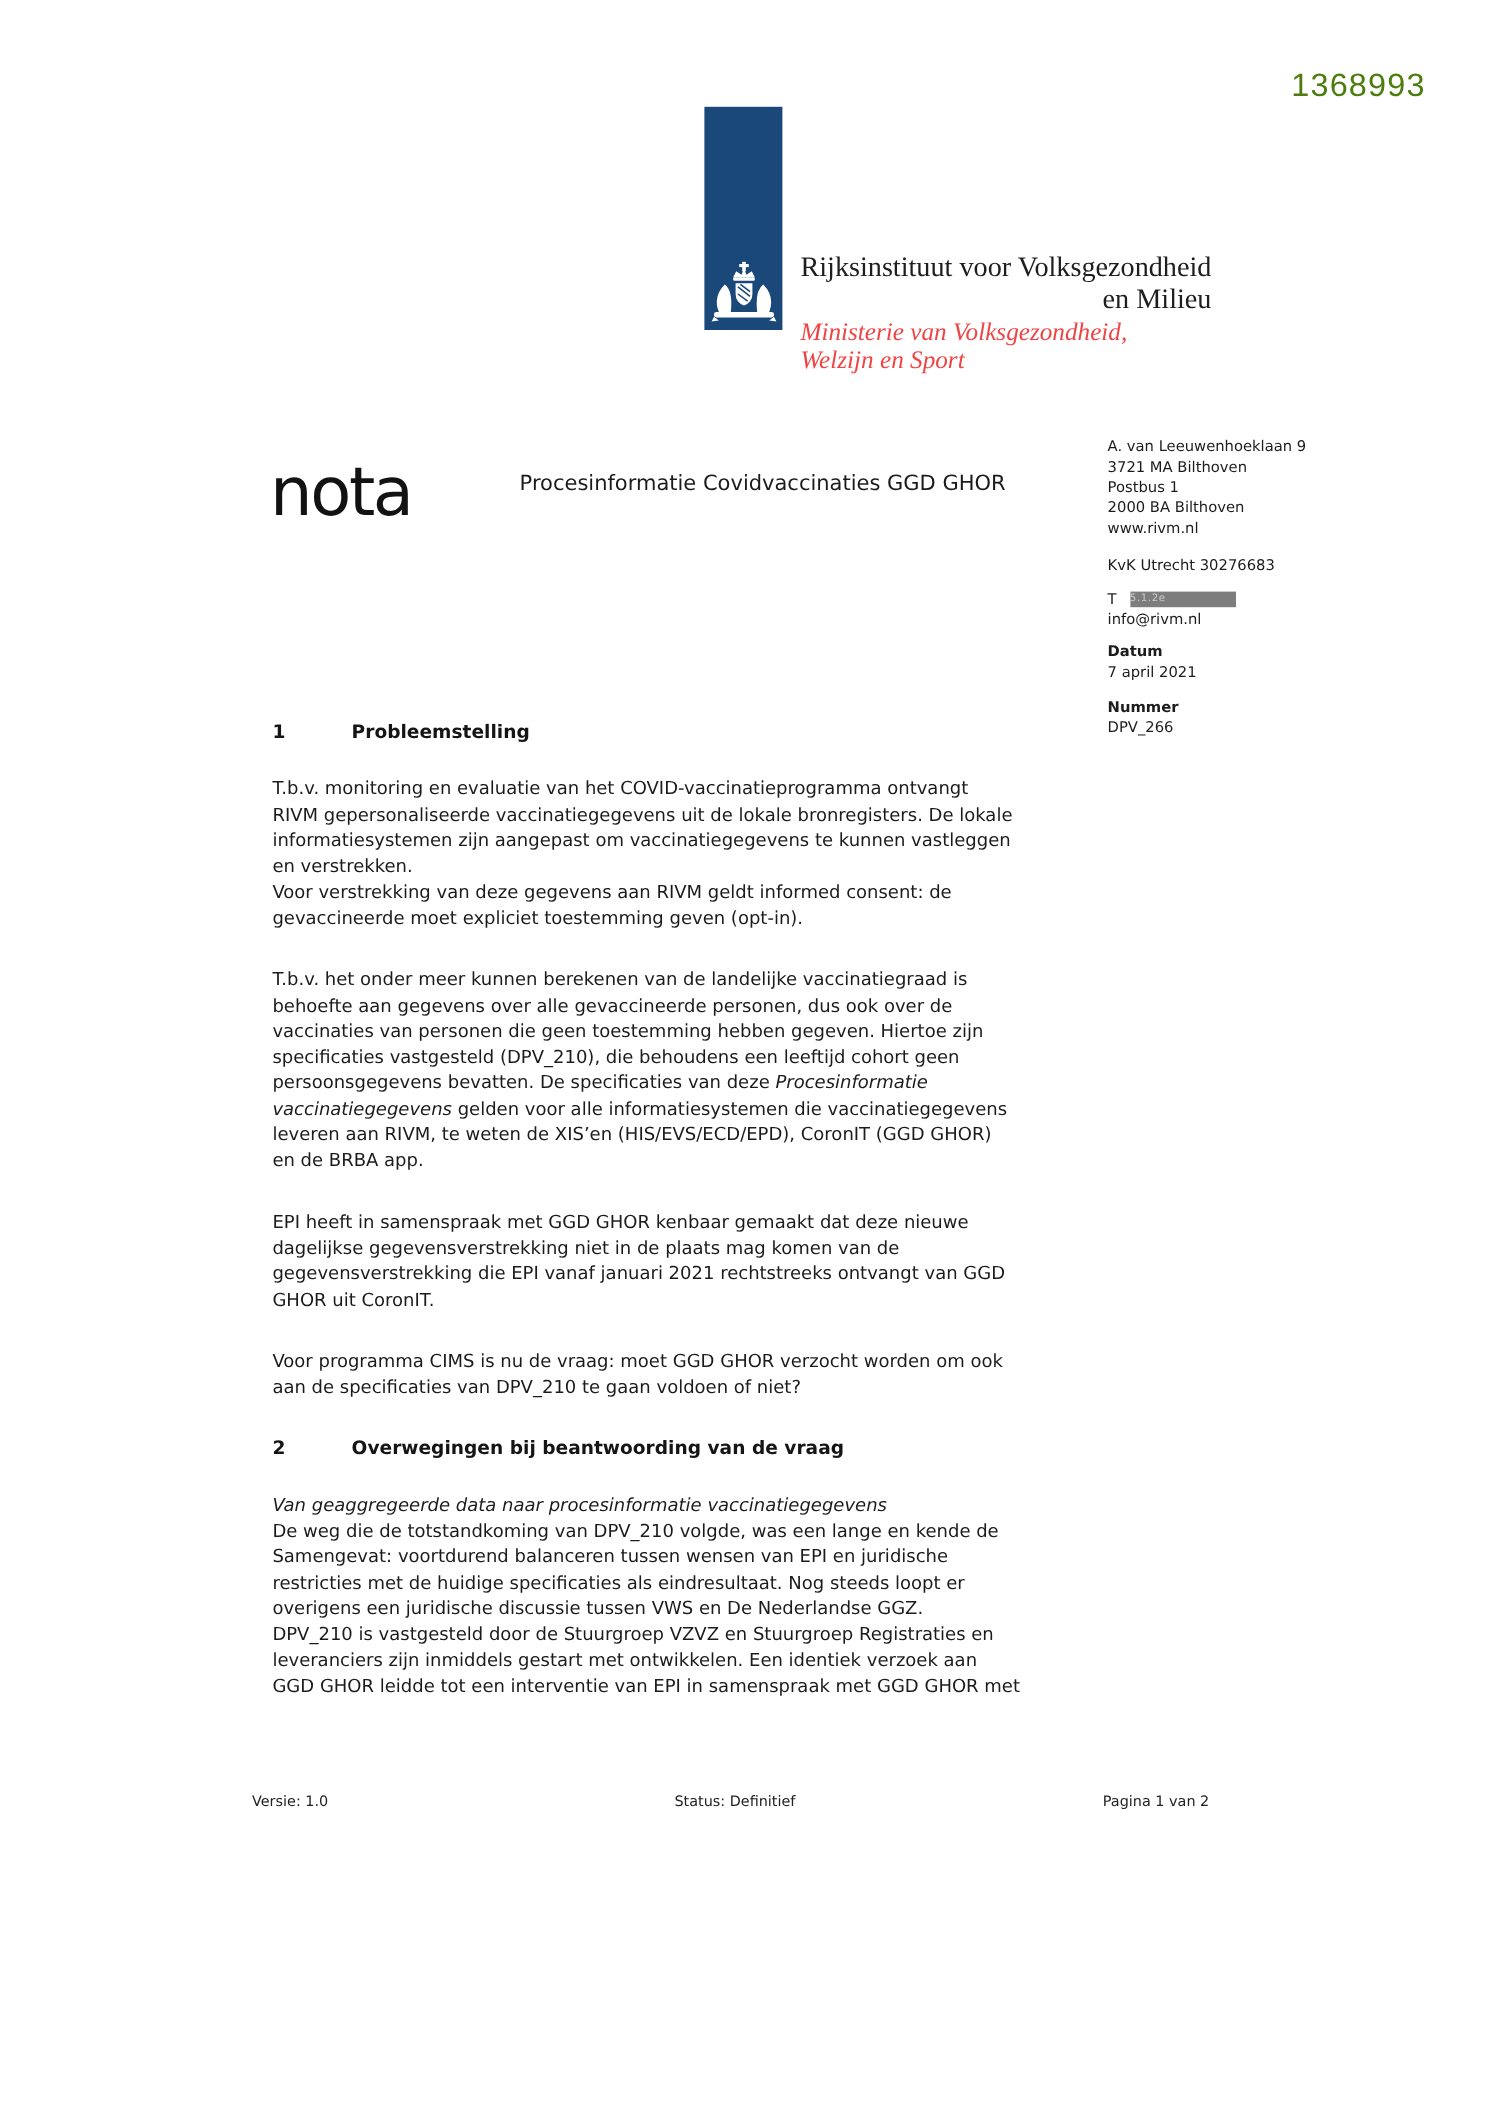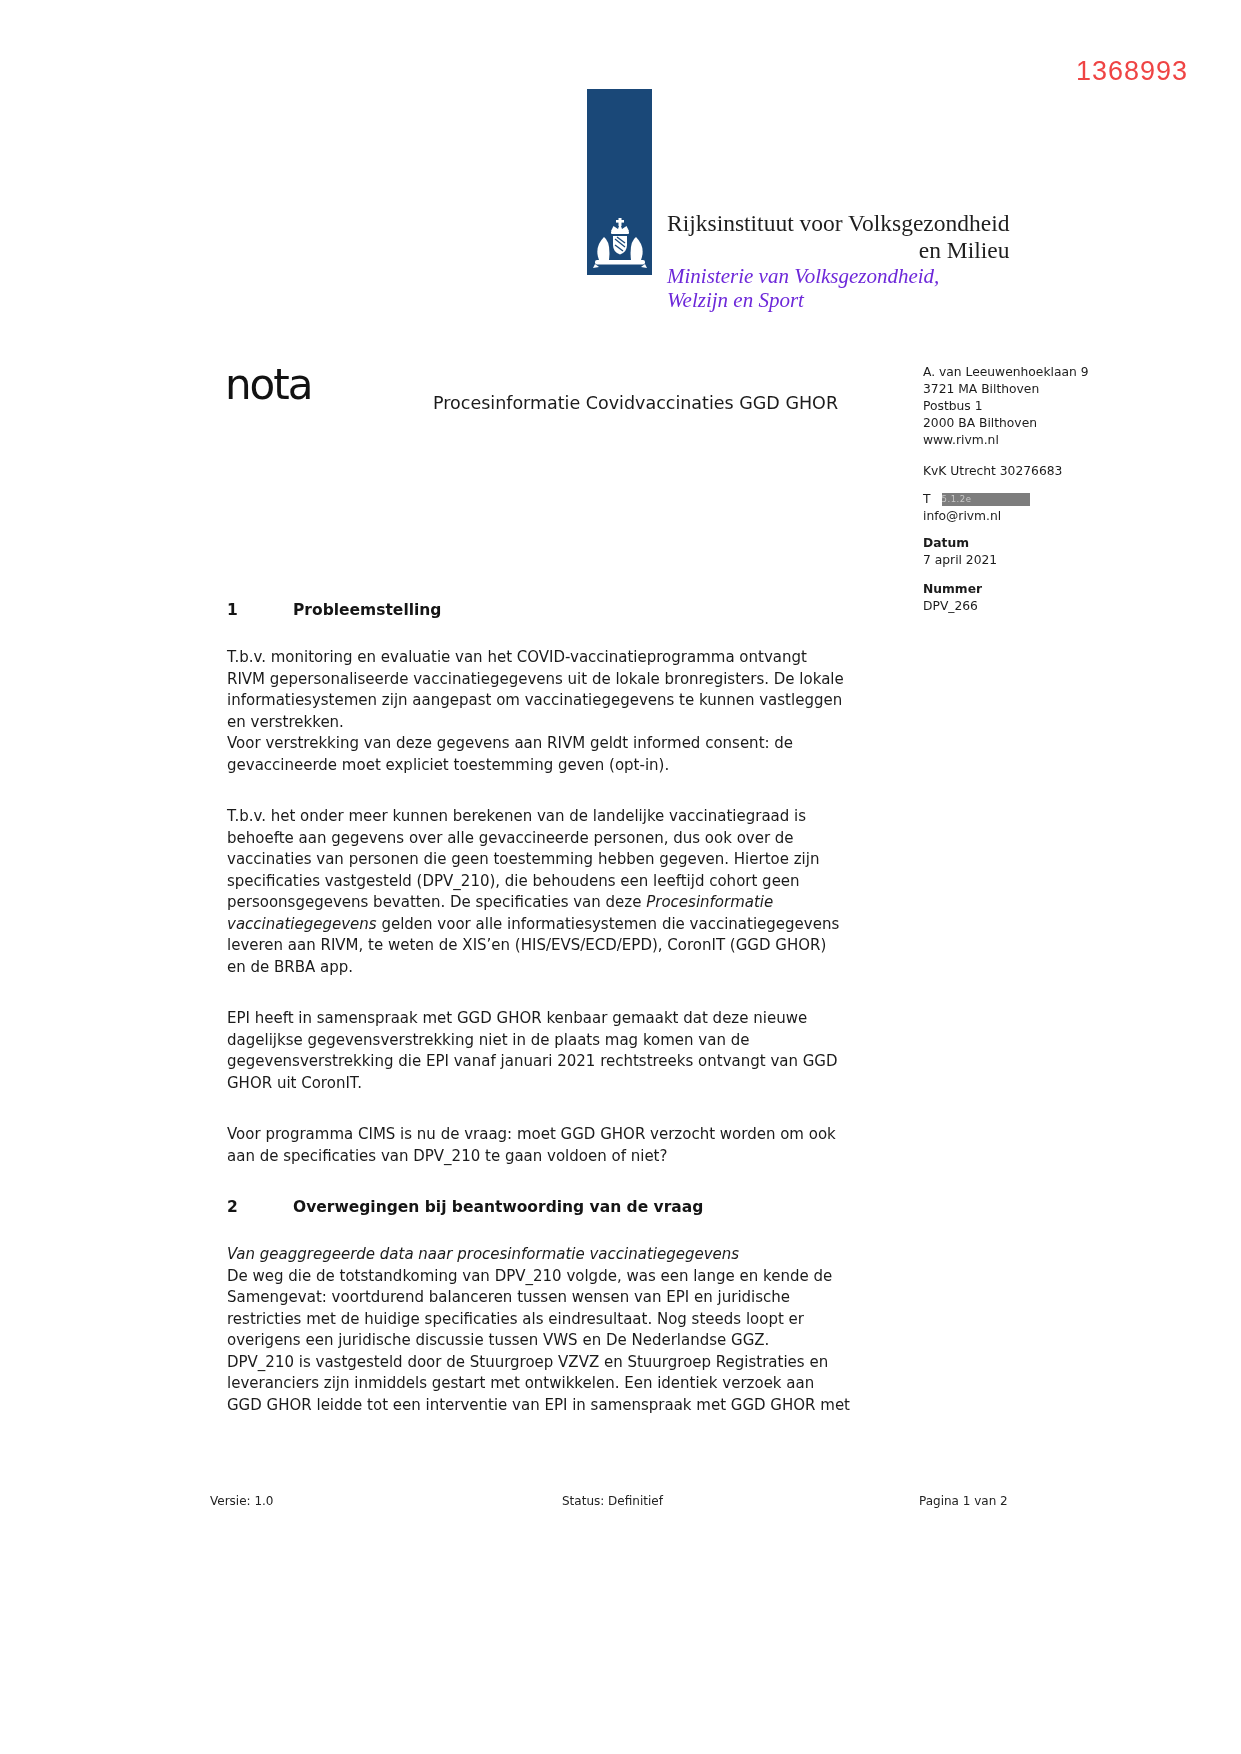--- a/index.html
+++ b/index.html
@@ -5,39 +5,39 @@
   html,body { margin:0; padding:0; background:#e8e8e8; }
   .page {
     position:relative; width:1241px; height:1754px; margin:0 auto;
     background:#ffffff; color:#1b1b1b; overflow:hidden;
     font-family:"DejaVu Sans", sans-serif;
   }
   
   #doc-number {
     position:absolute; left:1076px; top:56px;
     font-family:"Liberation Sans", sans-serif;
-    font-size:27px; letter-spacing:1px; color:#ef4444;
+    font-size:27px; letter-spacing:1px; color:#4d7c0f;
   }
   
   #logo-bar {
     position:absolute; left:587px; top:89px; width:65px; height:186px;
     background:#1a4878;
   }
   #logo-crest { position:absolute; left:50%; bottom:5px; transform:translateX(-50%); }
   #logo-text { position:absolute; left:667px; top:210px; }
   .org-line {
     font-family:"Liberation Serif", serif; font-size:23.5px; line-height:27px; color:#1e1e1e;text-align:right;
   }
   .ministry-line {
-    font-family:"Liberation Serif", serif; font-style:italic; font-size:21px; line-height:24px; color:#6d28d9;
+    font-family:"Liberation Serif", serif; font-style:italic; font-size:21px; line-height:24px; color:#ef4444;
   }
   
   #nota {
-    position:absolute; left:225px; top:360px;
-    font-size:42px; letter-spacing:-2px; color:#121212;
+    position:absolute; left:225px; top:378px;
+    font-size:56px; letter-spacing:-2px; color:#121212;
   }
   #doc-title { position:absolute; left:433px; top:393px; font-size:17.5px; color:#1b1b1b; }
   
   #sidebar { position:absolute; left:923px; top:364px; width:250px; font-size:12.3px; line-height:17px; color:#1c1c1c; }
   #sidebar .blk-kvk   { margin-top:14px; }
   #sidebar .blk-phone { margin-top:11px; }
   #sidebar .lbl-datum, #sidebar .lbl-nummer { font-weight:bold; }
   #sidebar .lbl-datum  { margin-top:10px; }
   #sidebar .lbl-nummer { margin-top:12px; }
   .phone-row { display:flex; align-items:center; }

